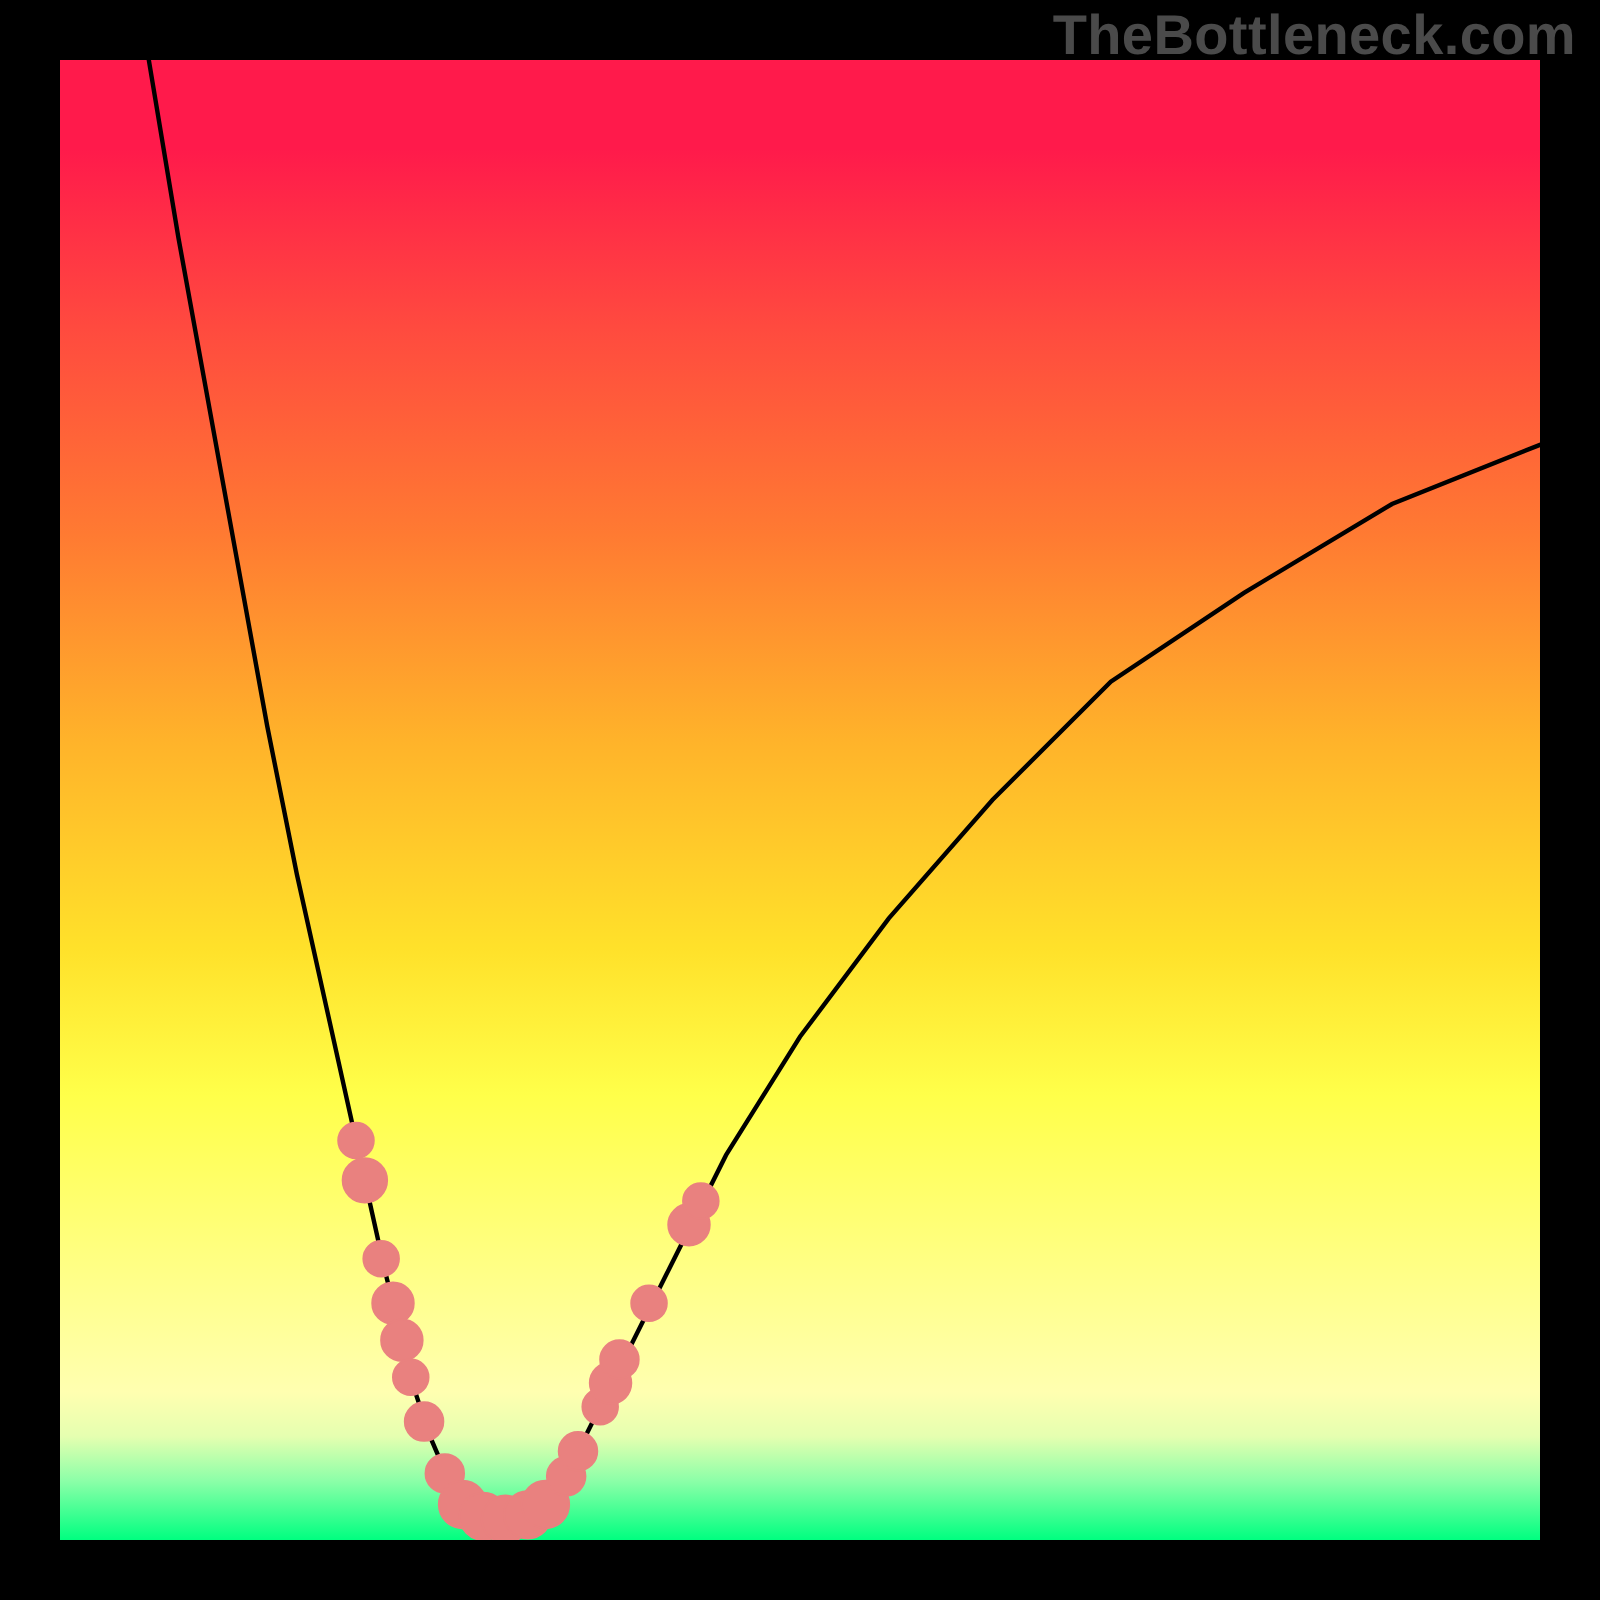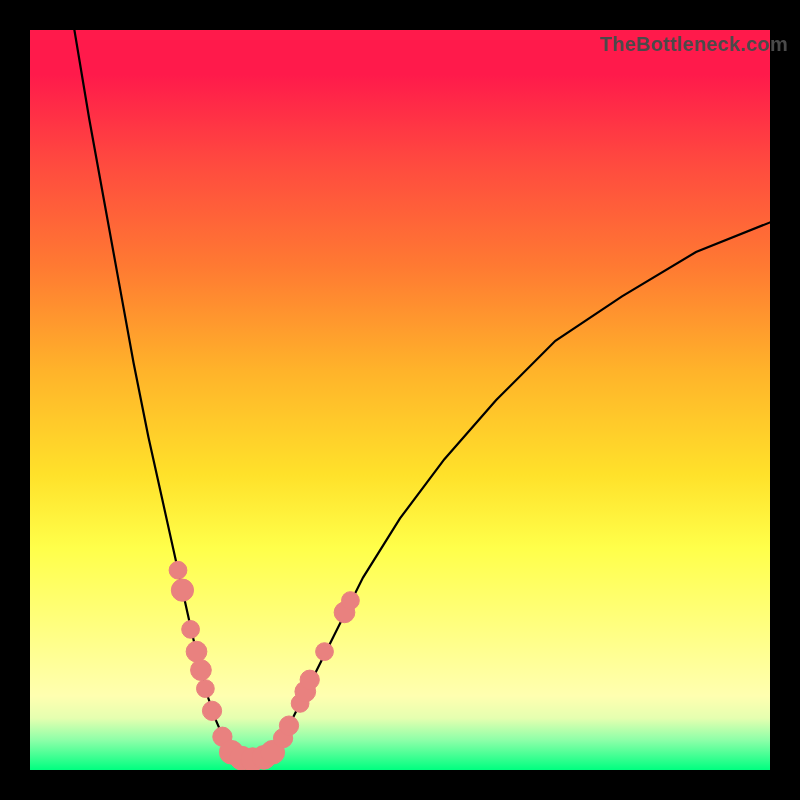--- a/index.html
+++ b/index.html
@@ -46,25 +46,24 @@
     top: 30px;
     left: 30px;
     width: 740px;
     height: 740px;
   }
   .watermark {
     position: absolute;
     top: 2px;
     right: 12px;
     font-family: Arial, Helvetica, sans-serif;
-    font-size: 20px;
+    font-size: 28px;
     font-weight: 600;
     color: #4a4a4a;
     letter-spacing: 0.2px;
-    margin-top: 31px;
   }
   .curve {
     fill: none;
     stroke: #000;
     stroke-width: 2.2;
     stroke-linecap: round;
   }
   .dot {
     fill: #e9817f;
     stroke: #e9817f;

